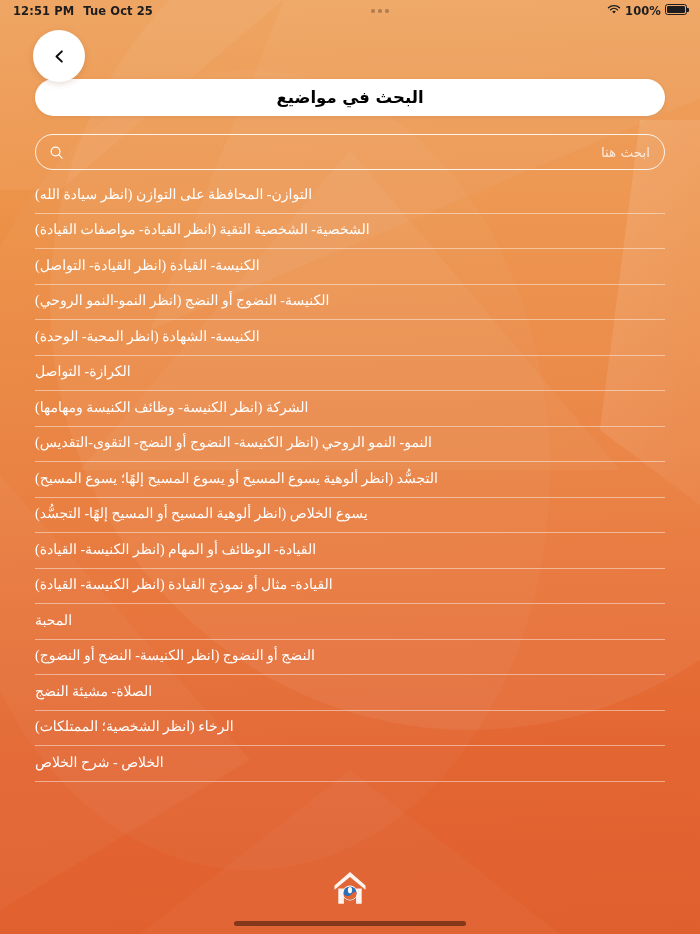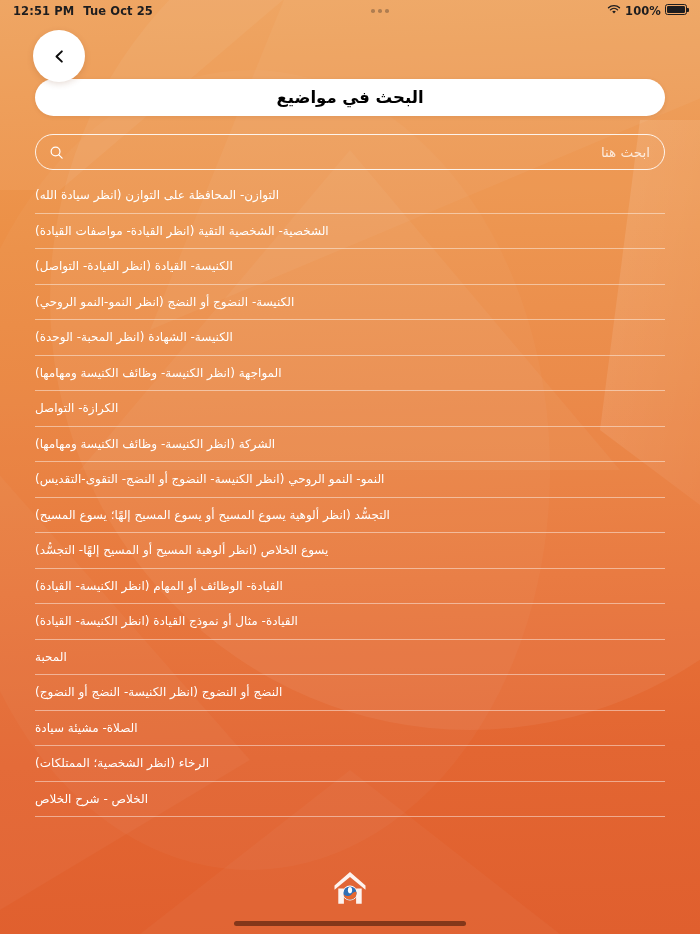--- a/index.html
+++ b/index.html
@@ -112,26 +112,27 @@
     overflow:hidden;
     z-index:15;
   }
   .row {
     height:35.5px;
     display:flex; align-items:center; justify-content:flex-end;
     border-bottom:1px solid rgba(255,255,255,.45);
     cursor:pointer;
   }
   .row .lbl {
-    font-size:12px;
+    font-size:14px;
     color:#ffffff;
     text-align:right;
     white-space:nowrap;
     letter-spacing:0;
     line-height:1.35;
+    font-family:Liberation Serif, serif;
   }
 
   
   #footer {
     position:absolute; left:0; right:0; bottom:0; height:82px;
     display:flex; align-items:flex-start; justify-content:center;
     padding-top:16px;
     z-index:25;
   }
   #home-btn { width:40px; height:40px; cursor:pointer; display:block; }
@@ -231,23 +232,20 @@
       <div class="row">
         <span class="lbl">الكنيسة- القيادة (انظر القيادة- التواصل)</span>
       </div>
       <div class="row">
         <span class="lbl">الكنيسة- النضوج أو النضج (انظر النمو-النمو الروحي)</span>
       </div>
       <div class="row">
         <span class="lbl">الكنيسة- الشهادة (انظر المحبة- الوحدة)</span>
       </div>
       <div class="row">
-        <span class="lbl">المواجهة (انظر الكنيسة- وظائف الكنيسة ومهامها)</span>
-      </div>
-      <div class="row">
         <span class="lbl">الكرازة- التواصل</span>
       </div>
       <div class="row">
         <span class="lbl">الشركة (انظر الكنيسة- وظائف الكنيسة ومهامها)</span>
       </div>
       <div class="row">
         <span class="lbl">النمو- النمو الروحي (انظر الكنيسة- النضوج أو النضج- التقوى-التقديس)</span>
       </div>
       <div class="row">
         <span class="lbl">التجسُّد (انظر ألوهية يسوع المسيح أو يسوع المسيح إلهًا؛ يسوع المسيح)</span>
@@ -261,21 +259,21 @@
       <div class="row">
         <span class="lbl">القيادة- مثال أو نموذج القيادة (انظر الكنيسة- القيادة)</span>
       </div>
       <div class="row">
         <span class="lbl">المحبة</span>
       </div>
       <div class="row">
         <span class="lbl">النضج أو النضوج (انظر الكنيسة- النضج أو النضوج)</span>
       </div>
       <div class="row">
-        <span class="lbl">الصلاة- مشيئة سيادة</span>
+        <span class="lbl">الصلاة- مشيئة النضج</span>
       </div>
       <div class="row">
         <span class="lbl">الرخاء (انظر الشخصية؛ الممتلكات)</span>
       </div>
       <div class="row">
         <span class="lbl">الخلاص - شرح الخلاص</span>
       </div>
     </div>
 
   <div id="footer">

